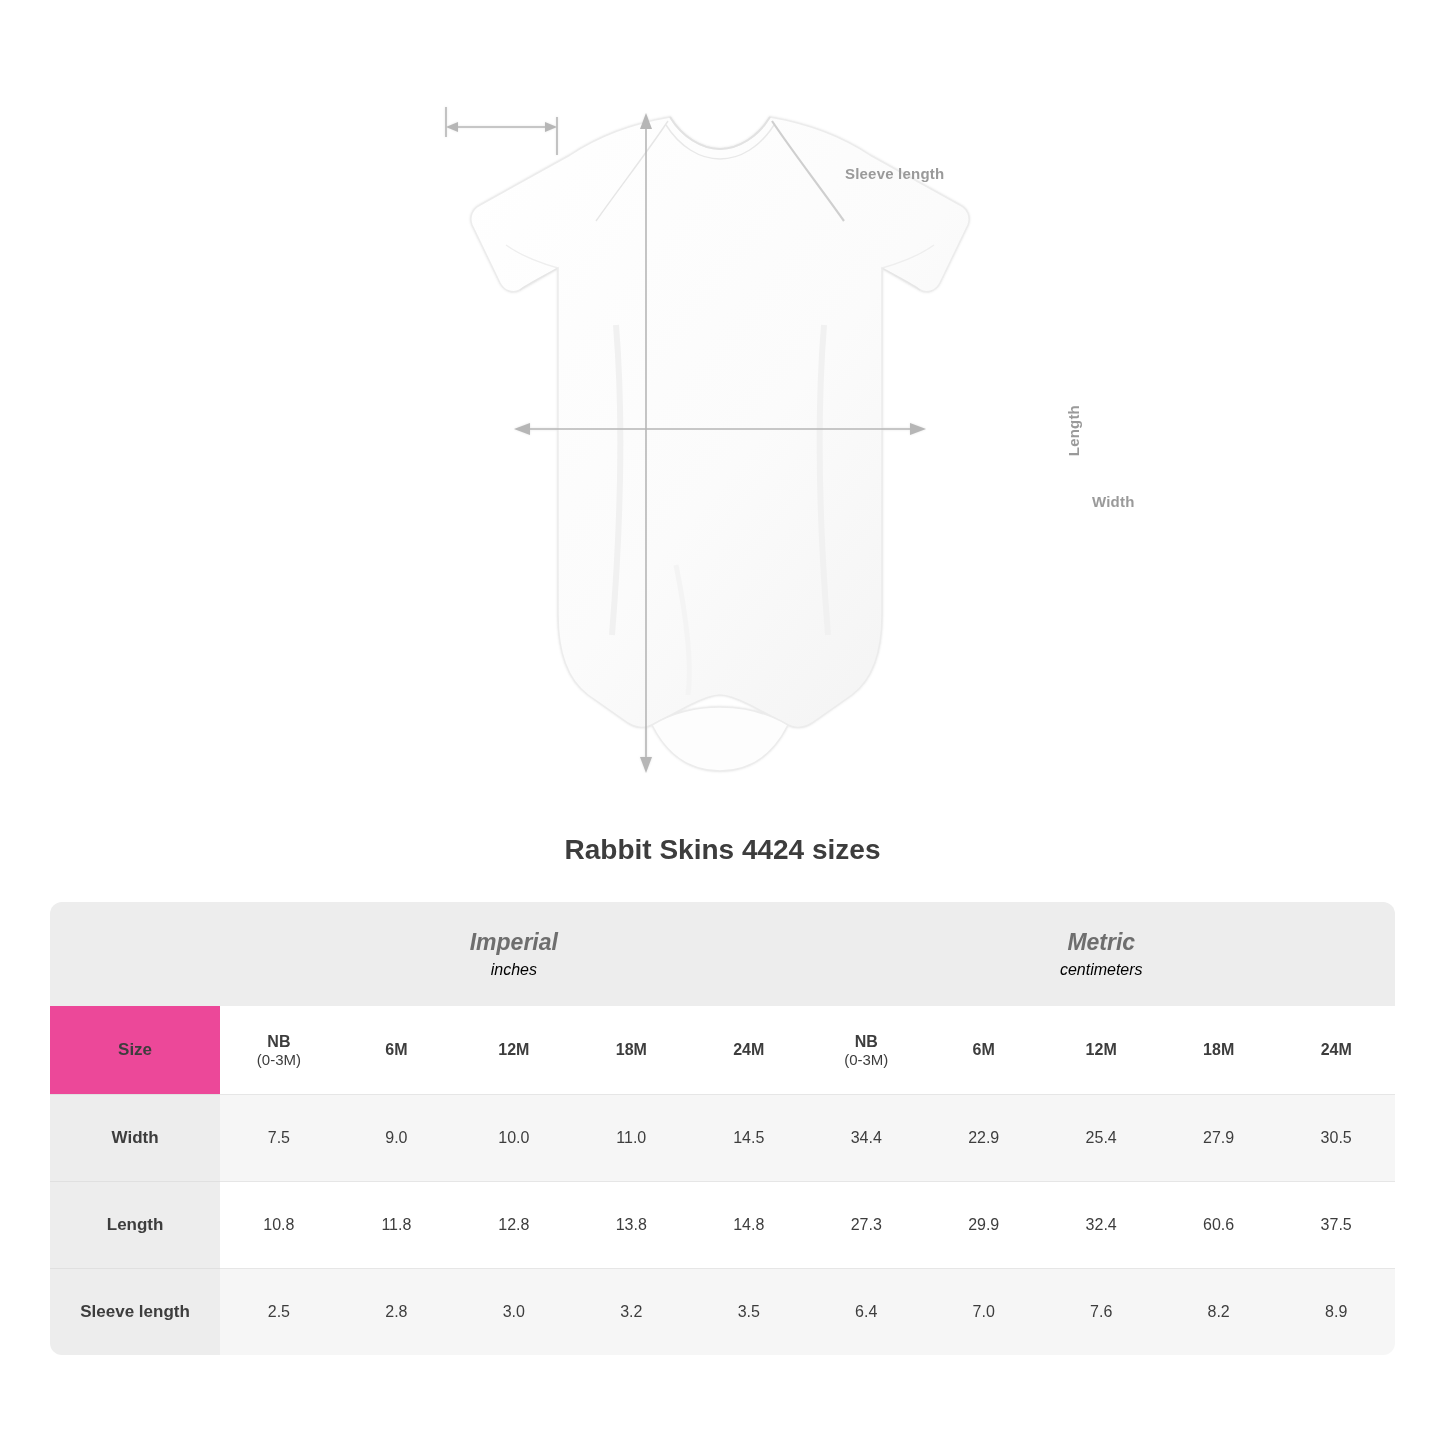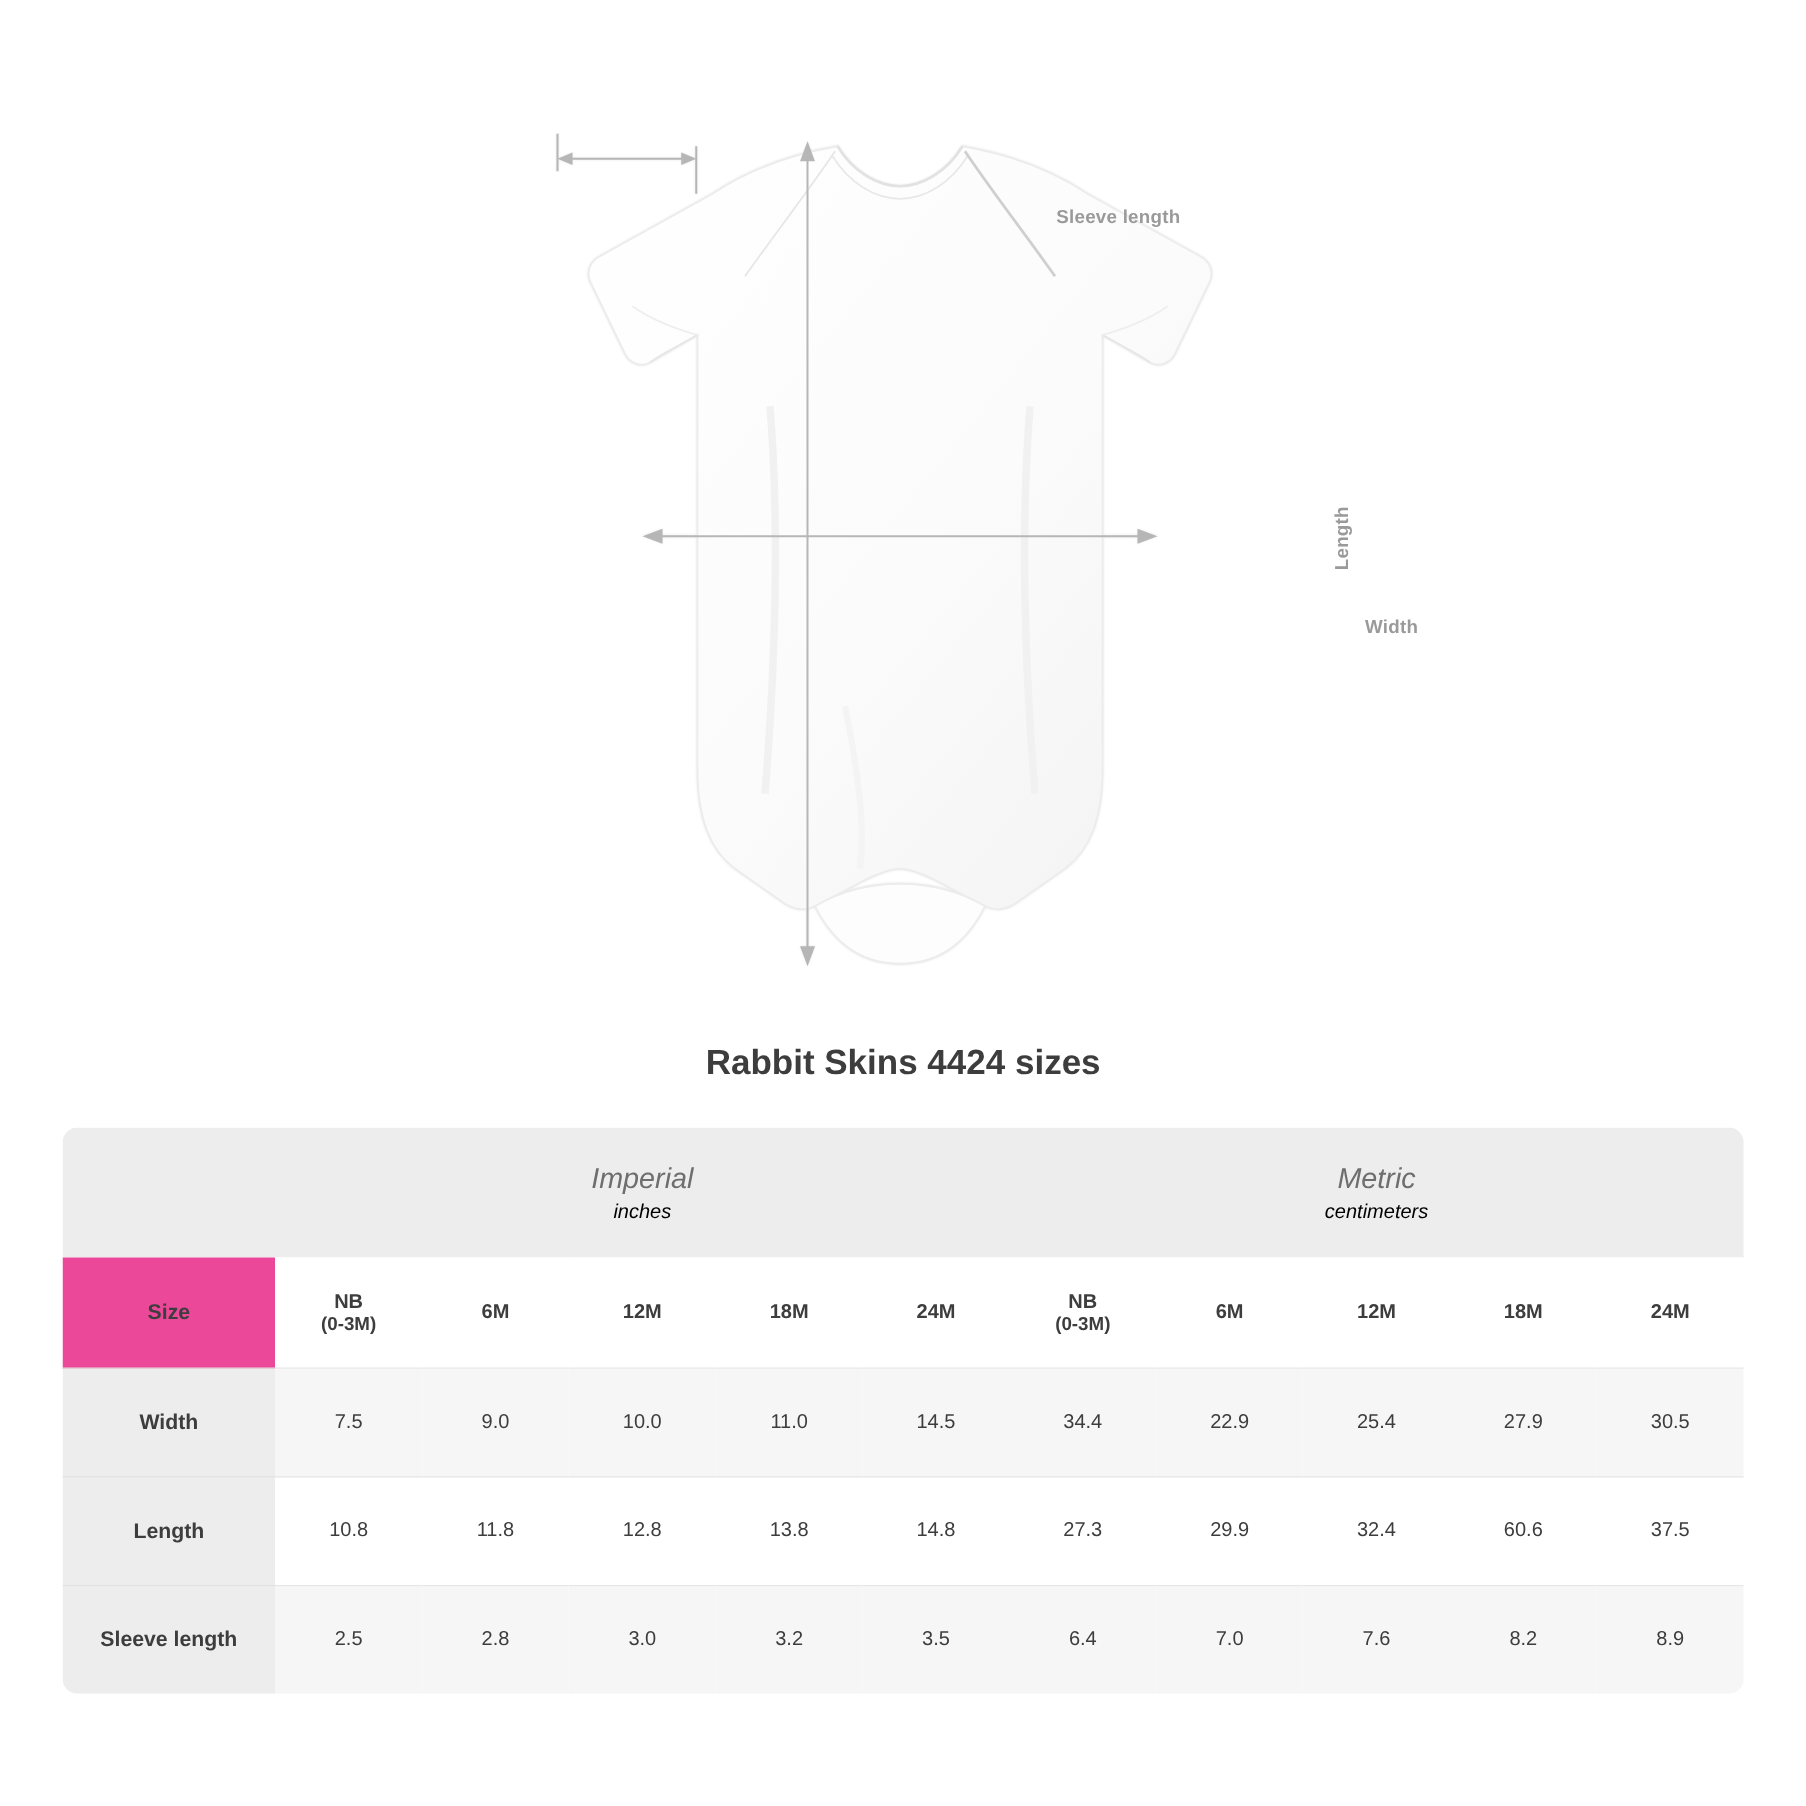--- a/index.html
+++ b/index.html
@@ -97,21 +97,21 @@
     background: #ededed;
     height: 104px;
     padding: 0;
   }
   .unit-row td.corner {
     background: #ededed;
   }
   .unit-name {
     font-size: 23px;
     font-style: italic;
-    font-weight: normal;
+    font-weight: bold;
     color: #6e6e6e;
     line-height: 1.15;
   }
   .unit-sub {
     font-size: 16px;
     font-style: italic;
     color: #000000;
     margin-top: 6px;
   }
 
@@ -122,21 +122,21 @@
     border-bottom: 1px solid #e6e6e6;
     font-weight: bold;
   }
   .head-row td.rowlabel {
     background: #ec4899;
     font-weight: bold;
     font-size: 17px;
     border-bottom: 1px solid #e0e0e0;
   }
   .size-main { font-size: 16px; font-weight: bold; line-height: 1.2; }
-  .size-sub  { font-size: 15px; font-weight: bold; }
+  .size-sub  { font-size: 15px; font-weight: normal; }
 
   .data-row td {
     height: 84px;
     border-bottom: 1px solid #e6e6e6;
   }
   .data-row.odd td { background: #f6f6f6; }
   .data-row.even td { background: #ffffff; }
   .data-row td.rowlabel {
     background: #ededed;
     font-weight: bold;

